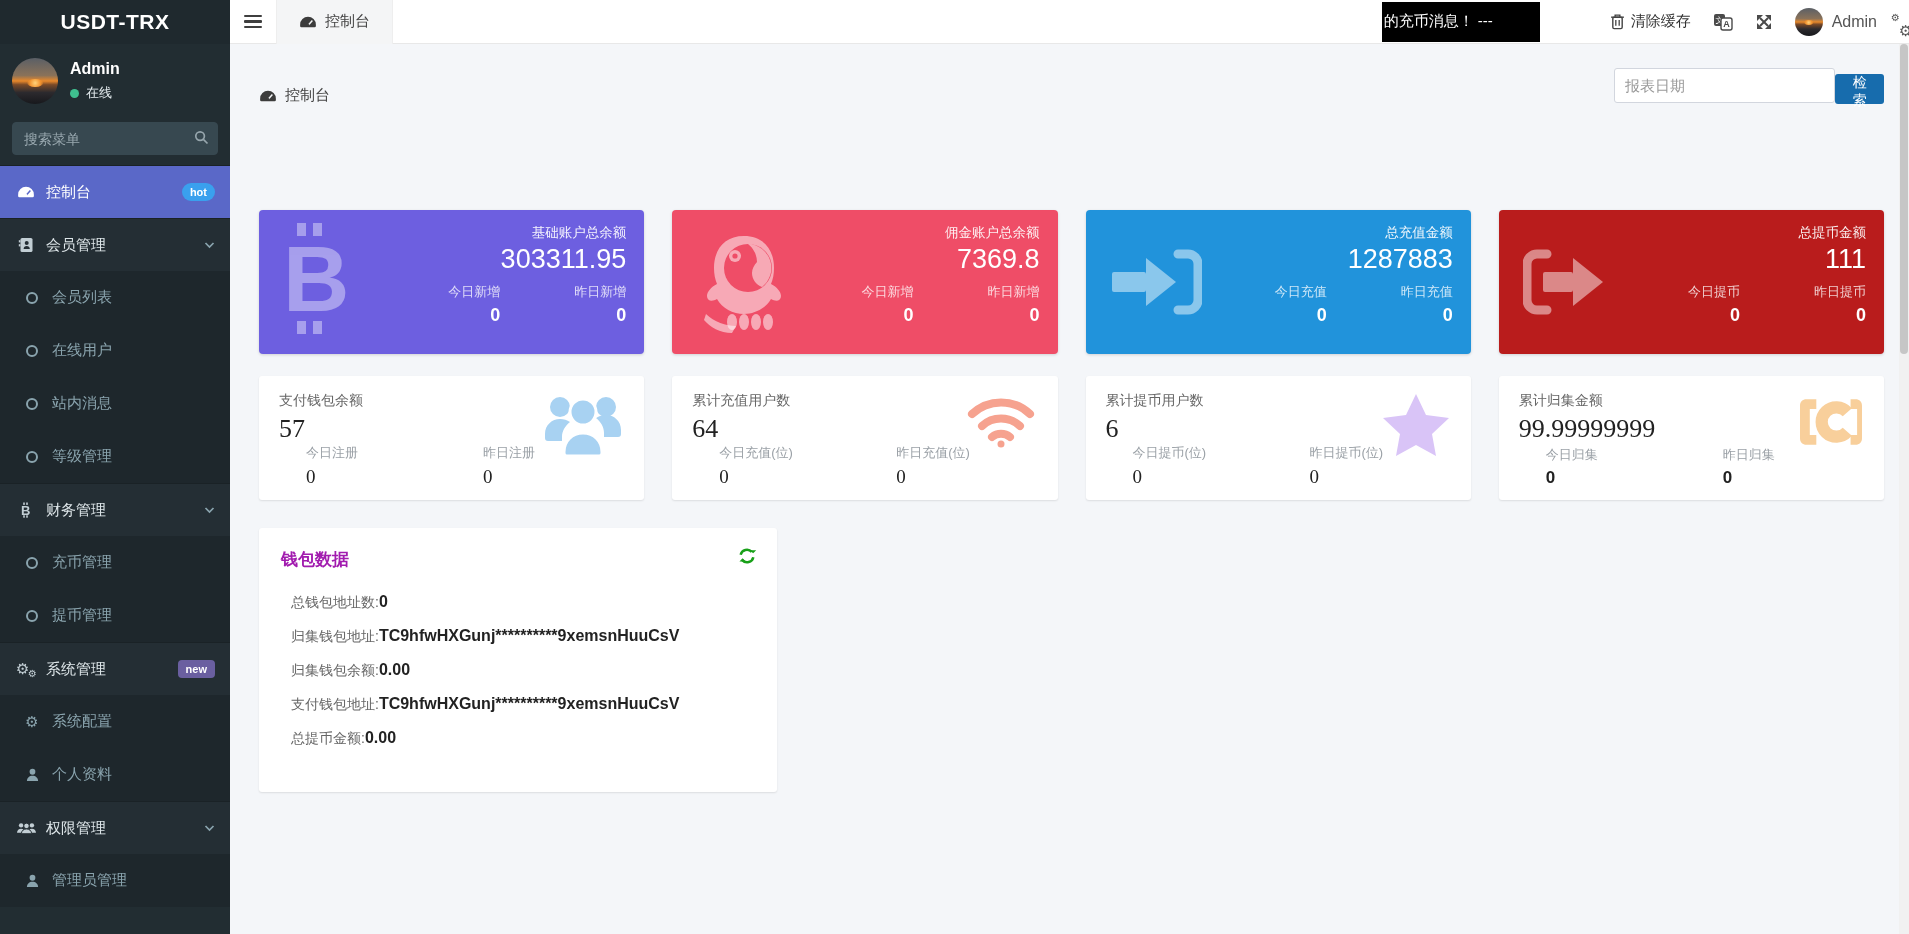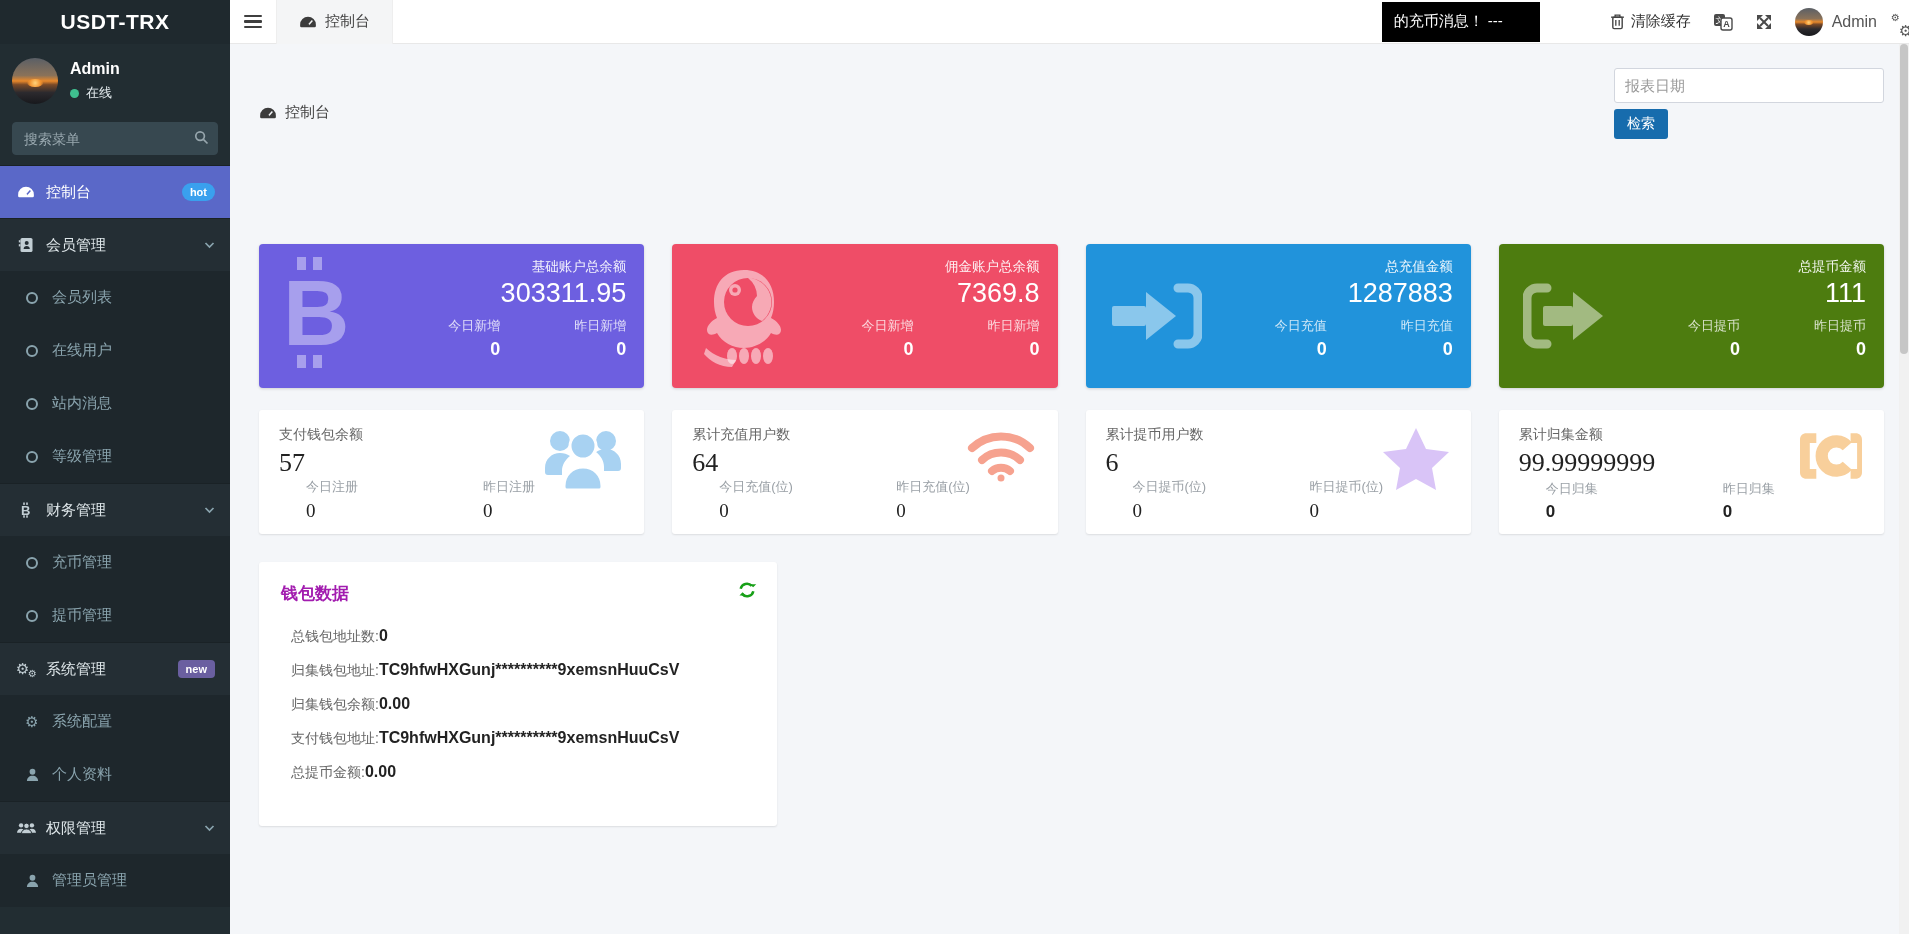--- a/index.html
+++ b/index.html
@@ -48,49 +48,49 @@
 
   
   .main { flex:1; display:flex; flex-direction:column; position:relative; }
   .topbar { height:44px; background:#fff; border-bottom:1px solid #e8e8e8; display:flex; align-items:center; position:relative; }
   .hamburger { width:46px; height:44px; display:flex; flex-direction:column; justify-content:center; align-items:center; gap:3px; cursor:pointer; }
   .hamburger i { width:18px; height:2.5px; background:#3f3f3f; border-radius:1px; }
   .toptab { height:44px; background:#f4f5f6; border-left:1px solid #eee; border-right:1px solid #eee;
             display:flex; align-items:center; gap:8px; padding:0 22px; color:#444; font-size:15px; cursor:pointer; }
   .toptab .mi-ic { color:#3c3c3c; display:flex; }
   .marquee { margin-left:auto; width:158px; height:40px; background:#000; color:#fff; font-size:15px;
-             display:flex; align-items:center; overflow:hidden; white-space:nowrap; padding-left:12px; }
+             display:flex; align-items:center; overflow:hidden; white-space:nowrap; padding-left:2px; }
   .top-actions { display:flex; align-items:center; gap:22px; padding:0 10px 0 70px; color:#444; }
   .clear-cache { display:flex; align-items:center; gap:6px; font-size:15px; color:#333; cursor:pointer;justify-content:space-between; }
   .top-user { display:flex; align-items:center; gap:9px; font-size:16px; color:#555; cursor:pointer; }
   .topcogs { color:#555; cursor:pointer; }
 
   
   .content { flex:1; padding:0 25px 0 29px; position:relative; }
   .content-head { display:flex; justify-content:space-between; margin-top:24px; }
   .breadcrumb { display:flex; align-items:center; gap:8px; color:#444; font-size:15px; margin-top:18px; }
   .breadcrumb .mi-ic { color:#3c3c3c; display:flex; }
-  .report-widget { display:flex; flex-direction:column; align-items:flex-start; width:270px; }
+  .report-widget { display:flex; align-items:flex-start; width:270px; }
   .report-widget input { width:270px; height:35px; border:1px solid #d2d6de; border-radius:3px; padding:0 10px;
             font-size:15px; color:#333; background:#fff; outline:none; }
   .report-widget input::placeholder { color:#999; }
   .btn-search { margin-top:6px; height:30px; padding:0 13px; background:#176cad; color:#fff; border:none;
             border-radius:3px; font-size:14px; cursor:pointer; }
 
   .row { display:flex; gap:28px; }
   .row1 { margin-top:105px; }
   .row2 { margin-top:22px; }
 
   
   .scard { flex:1; height:144px; border-radius:4px; color:#fff; position:relative; padding:14px 18px;
            box-shadow:0 1px 3px rgba(0,0,0,.15); overflow:hidden; }
   .scard.purple { background:#6d5fe0; }
   .scard.pink   { background:#ef4d67; }
   .scard.blue   { background:#2193db; }
-  .scard.green  { background:#4d7c0f; }
+  .scard.green  { background:#b91c1c; }
   .scard .big-ic { position:absolute; left:24px; top:50%; transform:translateY(-50%); opacity:.95; }
   .scard-title { text-align:right; font-size:13.5px; color:rgba(255,255,255,.92); }
   .scard-value { text-align:right; font-size:27px; margin-top:2px; font-weight:500; }
   .scard-foot { position:absolute; right:18px; bottom:28px; display:flex; gap:34px; }
   .scard-foot .col { text-align:right; min-width:92px; }
   .scard-foot .lbl { font-size:13px; color:rgba(255,255,255,.78); }
   .scard-foot .val { font-size:18px; font-weight:bold; margin-top:4px; }
 
   .btc-glyph { position:relative; width:72px; height:110px; color:rgba(255,255,255,.42); }
   .btc-glyph::before { content:"B"; font-size:92px; line-height:104px; font-weight:bold; font-family:"Liberation Sans",sans-serif; }

